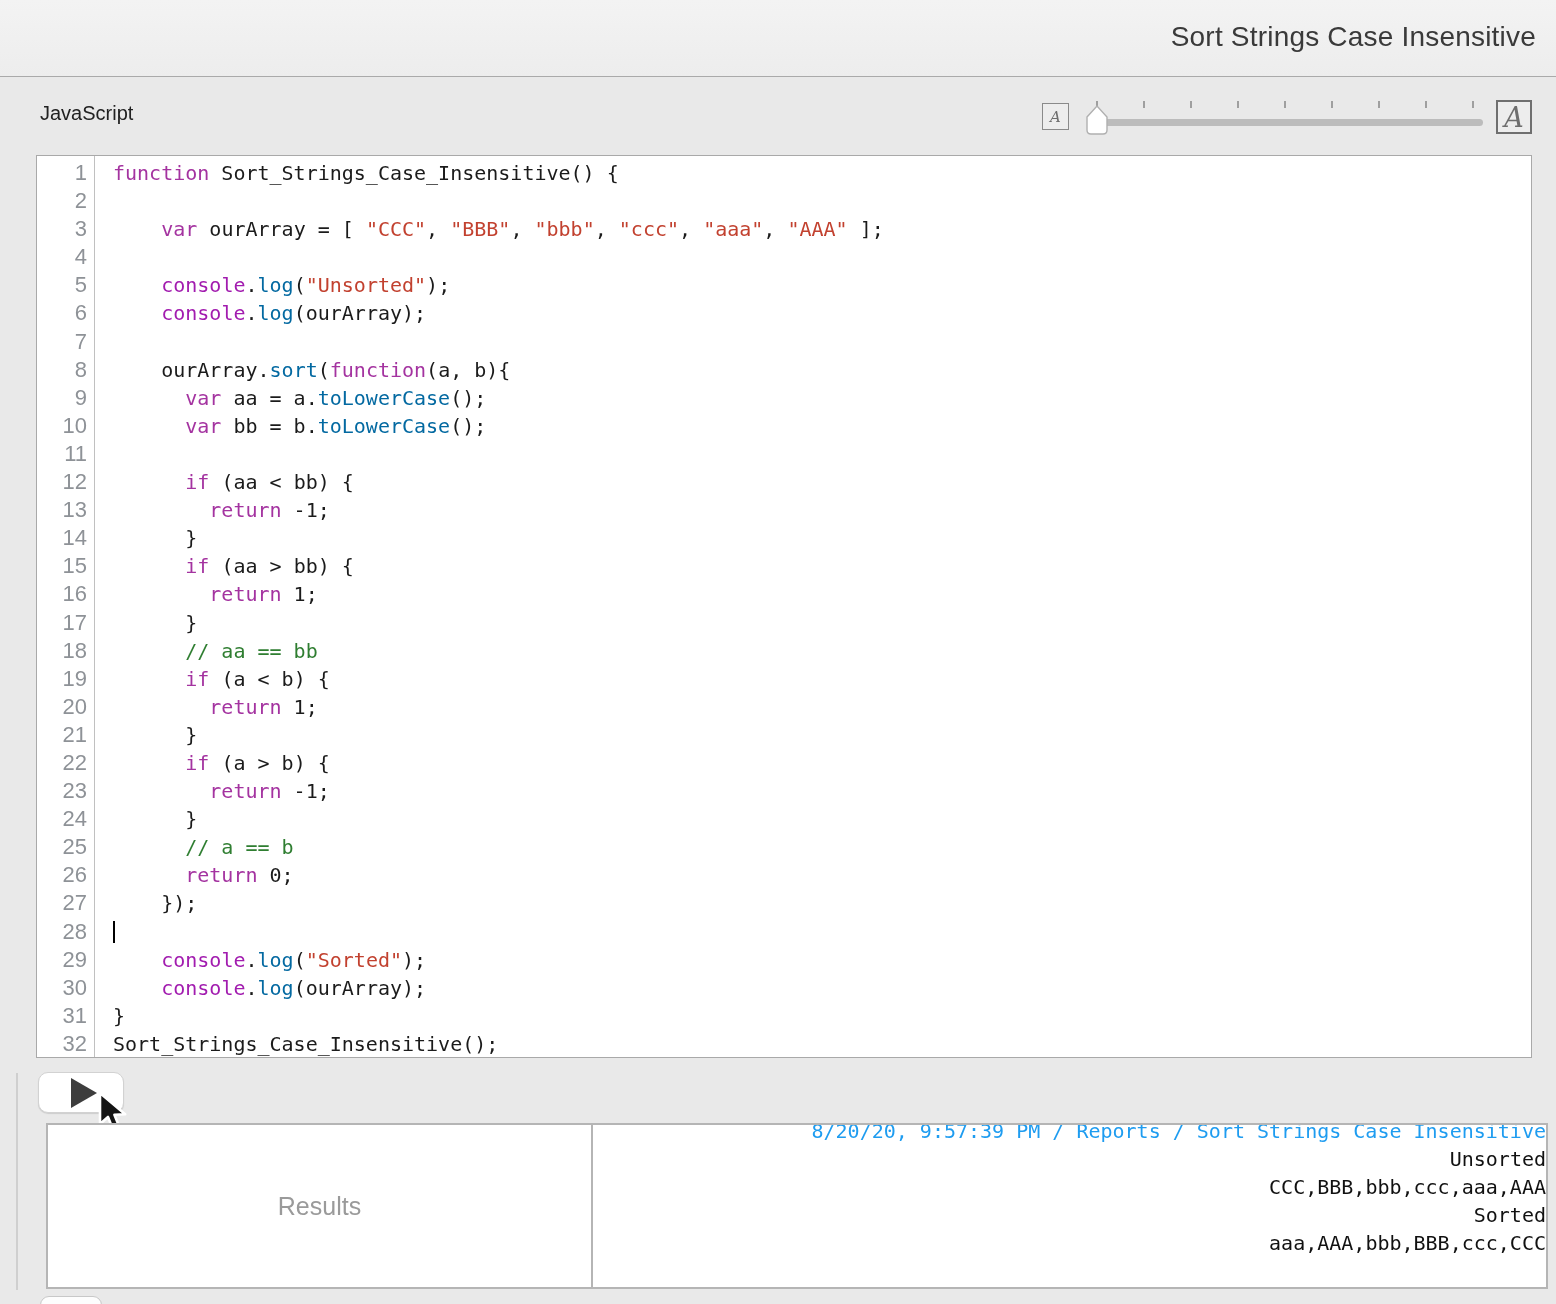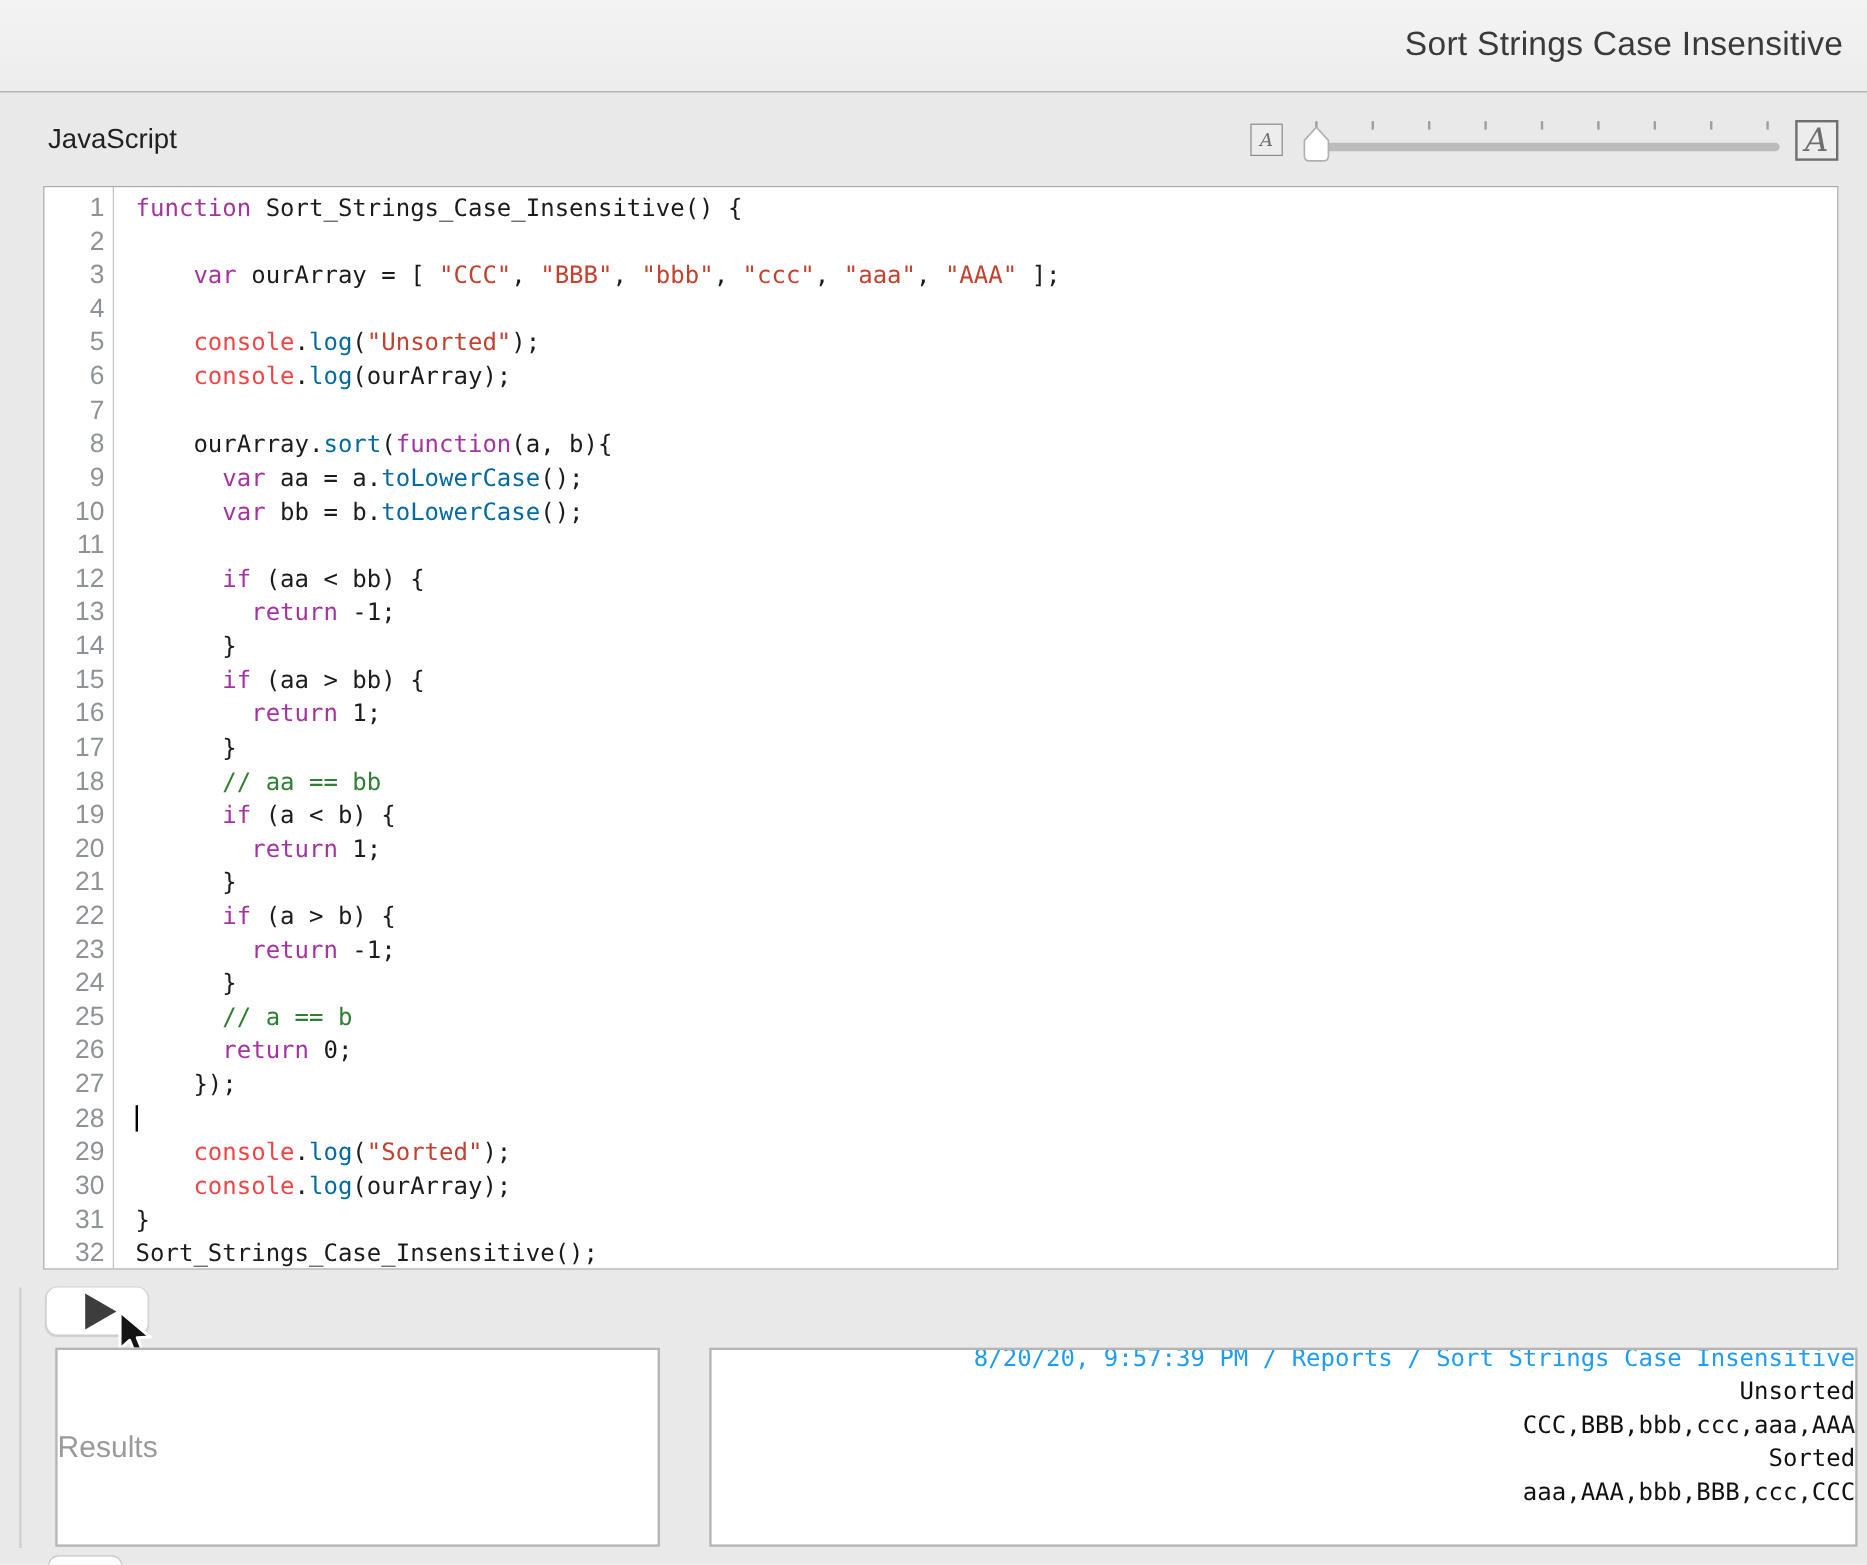--- a/index.html
+++ b/index.html
@@ -20,21 +20,21 @@
     padding-left:11px;
   }
   .doc-title {
     position:absolute; right:20px; top:21px;
     font-size:28px; color:#3a3a3a; letter-spacing:.2px;
   }
 
   
   .lang-label {
     position:absolute; left:40px; top:102px;
-    font-size:23px; color:#222222;text-align:center;
+    font-size:20px; color:#222222;text-align:center;
   }
   .fontbox {
     position:absolute; border:1px solid #8a8a8a; background:#ededed;
     display:flex; align-items:center; justify-content:center;
     font-family:"DejaVu Serif", serif; font-style:italic; color:#6e6e6e;
   }
   .fontbox.small { left:1042px; top:103px; width:27px; height:27px; font-size:15px; }
   .fontbox.large { left:1496px; top:100px; width:36px; height:34px; font-size:27px; border-width:2px; border-color:#6f6f6f; }
   .slider-ticks {
     position:absolute; left:1096px; top:101px; width:378px; height:7px;
@@ -62,21 +62,21 @@
     font-size:22px; color:#8e9297;
   }
   .code {
     flex:1; padding:3px 0 0 18px; overflow:hidden;
     font-family:"DejaVu Sans Mono", monospace; font-size:20px;
   }
   .code-line { height:28.1px; line-height:28.1px; white-space:pre; color:#1b1b1b; }
   .code-line span.k { color:#a433a0; }
   .code-line span.m { color:#0369a1; }
   .code-line span.s { color:#c2412f; }
-  .code-line span.b { color:#ef4444; }
+  .code-line span.b { color:#a21caf; }
   .code-line span.c { color:#2f7e31; }
   .code-line span.p { color:#1b1b1b; }
   .caret {
     display:inline-block; width:0; height:22px;
     border-left:2px solid #000; vertical-align:-4px;
   }
 
   
   .run-btn {
     position:absolute; left:38px; top:1072px; width:86px; height:41px;
@@ -100,23 +100,23 @@
     display:flex; align-items:center; justify-content:center;
     font-size:21px; color:#1a1a1a;
   }
 
   
   .left-edge-line {
     position:absolute; left:16px; top:1073px; width:2px; height:217px;
     background:#cfcfcf;
   }
   .results-pane {
-    position:absolute; left:46px; top:1123px; width:504px; height:166px;
+    position:absolute; left:46px; top:1123px; width:547px; height:166px;
     background:#ffffff; border:2px solid #b5b5b5;
-    display:flex; align-items:center; justify-content:flex-start;
+    display:flex; align-items:center; justify-content:center;
   }
   .results-placeholder { font-size:25px; color:#9a9a9a; }
   .console-pane {
     position:absolute; left:591px; top:1123px; width:957px; height:166px;
     background:#ffffff; border:2px solid #b5b5b5;
     overflow:hidden; padding-left:8px;text-align:right;
   }
   .console-inner { margin-top:-8px; }
   .console-line {
     font-family:"DejaVu Sans Mono", monospace; font-size:20px;

